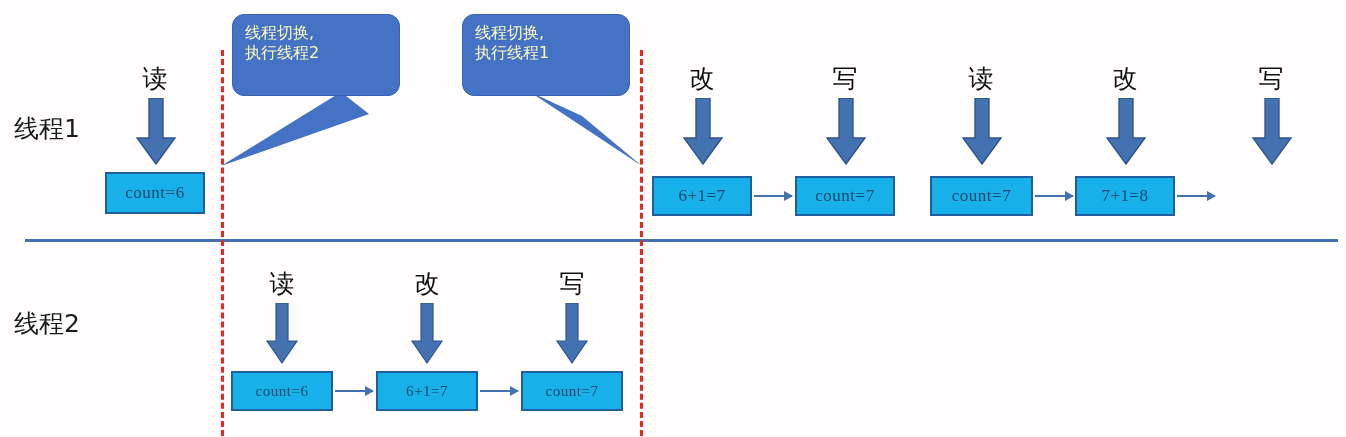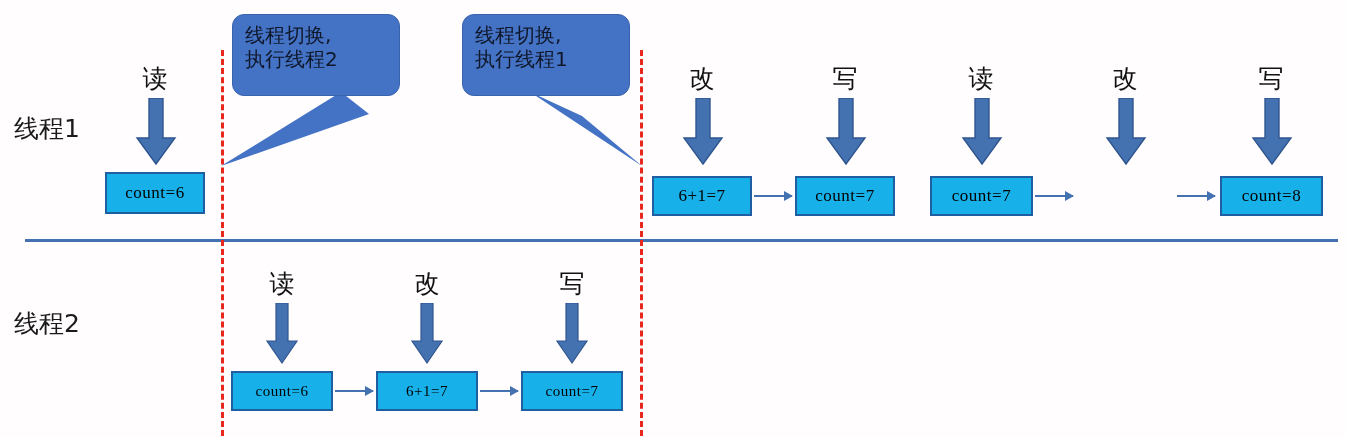--- a/index.html
+++ b/index.html
@@ -44,21 +44,21 @@
 
   
   .state-box {
     position: absolute;
     background: #18B0E8;
     border: 2px solid #1f5ea0;
     box-sizing: border-box;
     display: flex;
     align-items: center;
     justify-content: center;
-    color: #000000;
+    color: #0c4a6e;
     font-size: 17px;
     font-family: "Liberation Serif", "DejaVu Serif", serif;
     letter-spacing: 0.5px;
   }
   .state-box.small {
     font-size: 15px;
   }
 
   
   .op-label {
@@ -95,22 +95,22 @@
 
   
   .callout {
     position: absolute;
   }
   .callout-body {
     position: absolute;
     background: #4472C4;
     border: 1px solid #3a63ad;
     border-radius: 12px;
-    color: #0f172a;
-    font-size: 20px;
+    color: #fef9c3;
+    font-size: 16px;
     line-height: 1.22;
     font-family: "DejaVu Sans", "Liberation Sans", sans-serif;
     padding: 8px 12px 10px 12px;
     box-sizing: border-box;
     white-space: pre-line;
     z-index: 3;
   }
   .callout-tail {
     position: absolute;
     z-index: 2;
@@ -162,29 +162,29 @@
   </div>
   <div class="state-box" style="left:930px; top:176px; width:103px; height:40px;">count=7</div>
   <div class="connector" style="left:1035px; top:195px; width:38px;"></div>
 
   <div class="op-label" style="left:1095px; top:62px; width:60px;">改</div>
   <div class="down-arrow" style="left:1105px; top:98px;">
     <svg width="42" height="68" viewBox="0 0 42 68">
       <polygon points="14,0 28,0 28,40 40,40 21,66 2,40 14,40" fill="#4472b0" stroke="#2f5590" stroke-width="1.4"></polygon>
     </svg>
   </div>
+  <div class="state-box" style="left:1075px; top:176px; width:100px; height:40px;">7+1=8</div>
   <div class="connector" style="left:1177px; top:195px; width:38px;"></div>
 
   <div class="op-label" style="left:1241px; top:62px; width:60px;">写</div>
   <div class="down-arrow" style="left:1251px; top:98px;">
     <svg width="42" height="68" viewBox="0 0 42 68">
       <polygon points="14,0 28,0 28,40 40,40 21,66 2,40 14,40" fill="#4472b0" stroke="#2f5590" stroke-width="1.4"></polygon>
     </svg>
   </div>
-  <div class="state-box" style="left:1220px; top:176px; width:103px; height:40px;">count=8</div>
 
   <div class="op-label" style="left:252px; top:267px; width:60px;">读</div>
   <div class="down-arrow" style="left:265px; top:303px;">
     <svg width="34" height="62" viewBox="0 0 34 62">
       <polygon points="11,0 23,0 23,38 32,38 17,60 2,38 11,38" fill="#4472b0" stroke="#2f5590" stroke-width="1.2"></polygon>
     </svg>
   </div>
   <div class="state-box small" style="left:231px; top:371px; width:102px; height:40px;">count=6</div>
   <div class="connector" style="left:335px; top:390px; width:38px;"></div>
 

